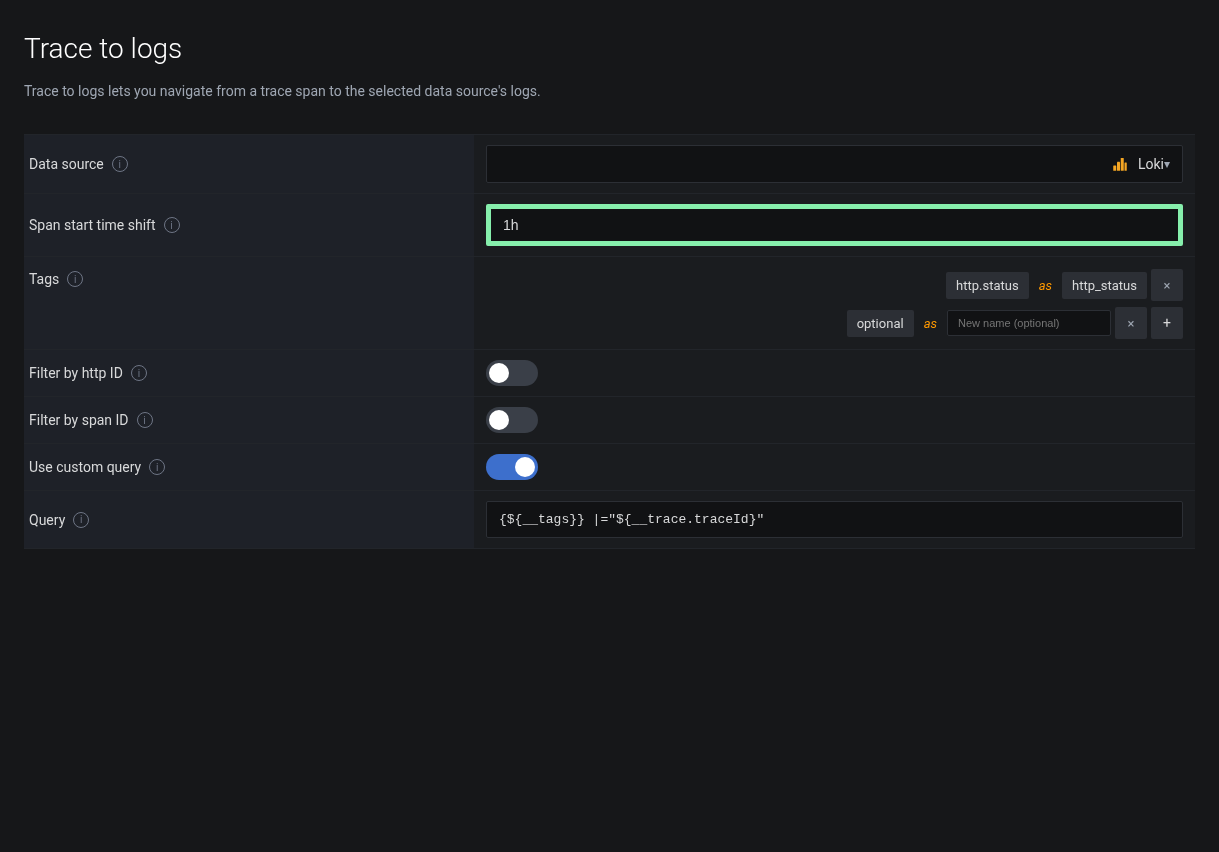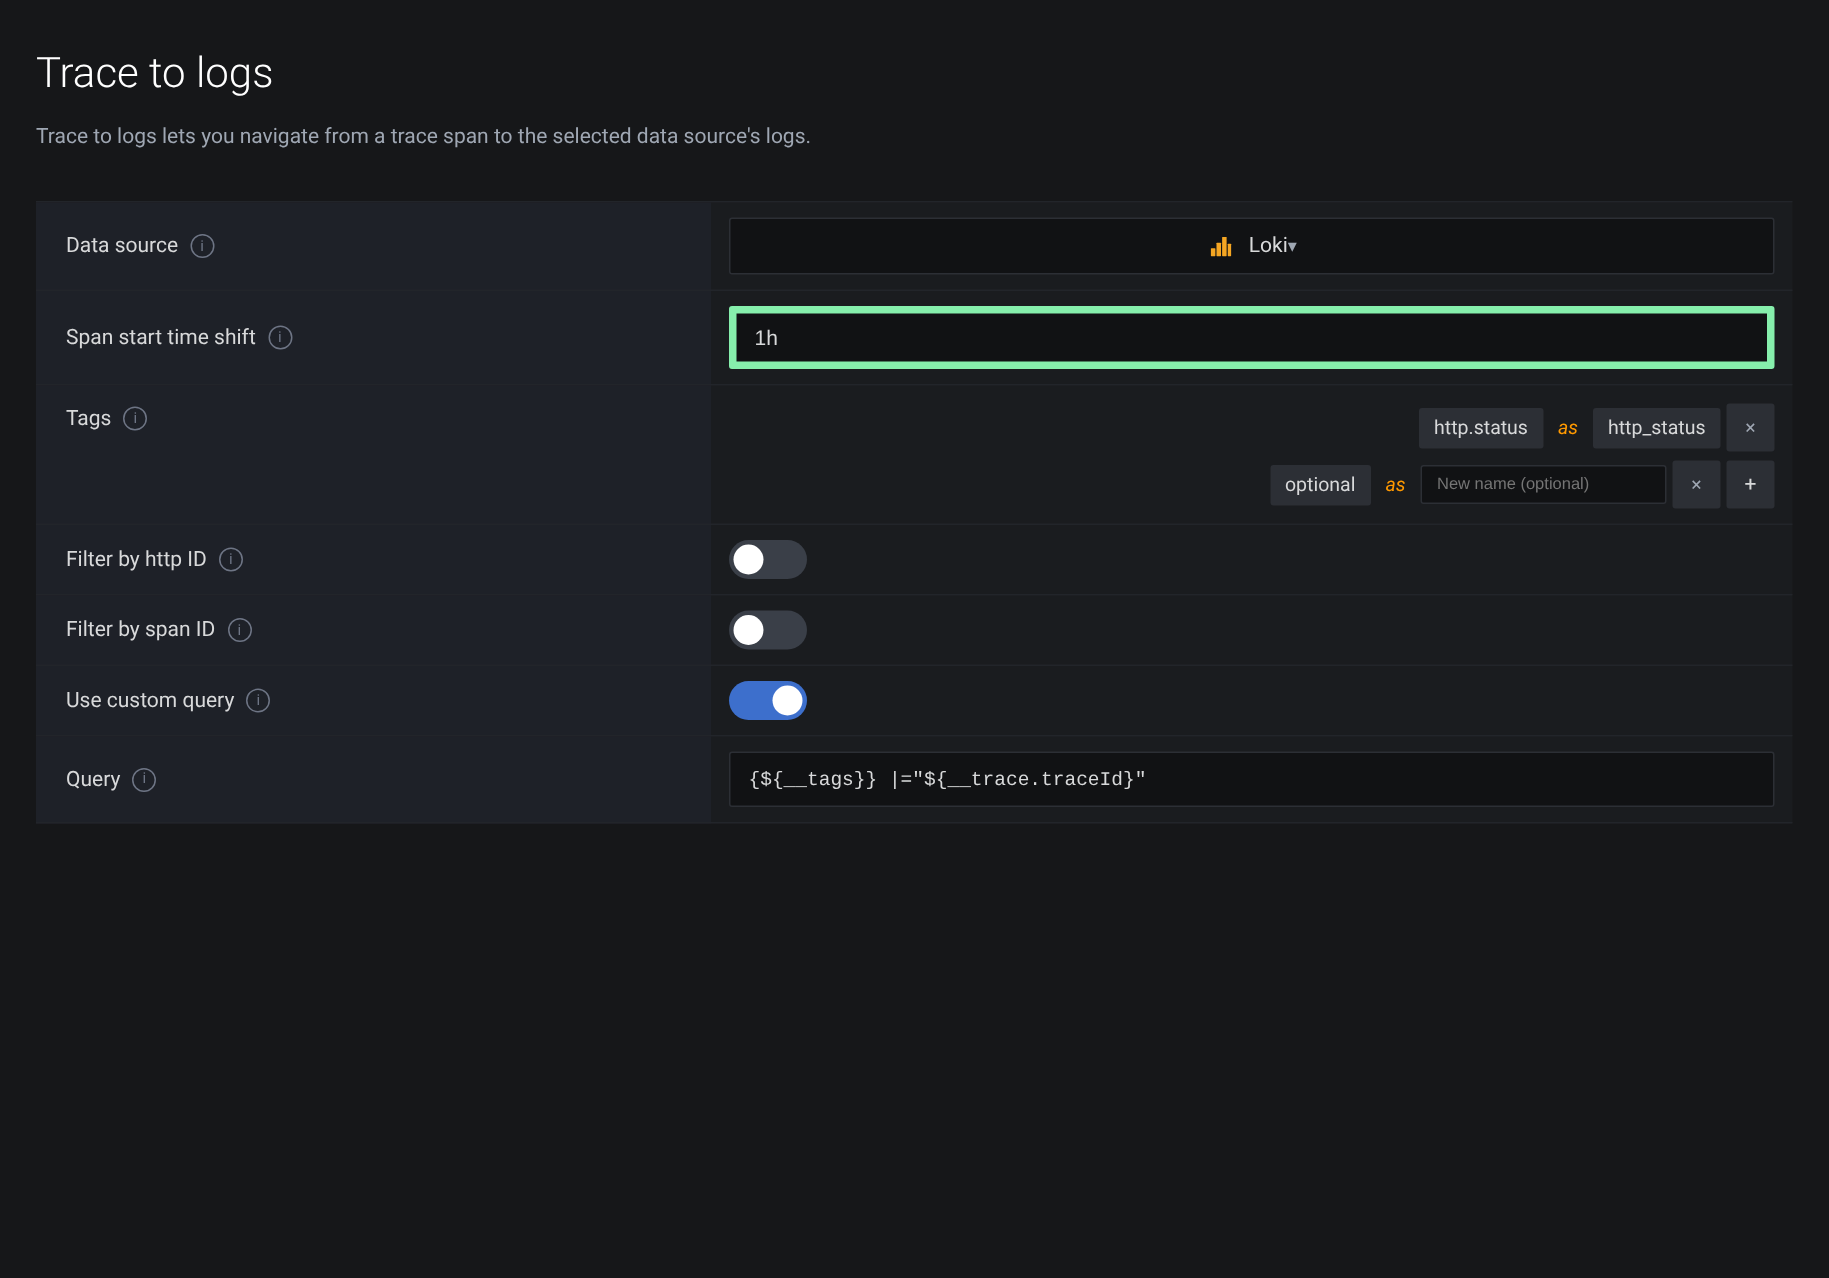--- a/index.html
+++ b/index.html
@@ -36,21 +36,21 @@
     .form-row {
       border-top: 1px solid #22252a;
     }
 
     .form-row:last-child {
       border-bottom: 1px solid #22252a;
     }
 
     .form-label-cell {
       background-color: #1e2128;
-      padding: 12px 20px;
+      padding: 12px 5px;
       width: 450px;
       vertical-align: middle;
     }
 
     .form-label-inner {
       display: flex;
       align-items: center;
       gap: 8px;
     }
 
@@ -83,21 +83,21 @@
     
     .dropdown-select {
       display: flex;
       align-items: center;
       background-color: #111214;
       border: 1px solid #2c2f35;
       border-radius: 2px;
       padding: 8px 12px;
       cursor: pointer;
       width: 100%;
-      justify-content: center;
+      justify-content: flex-end;
     }
 
     .dropdown-left {
       display: flex;
       align-items: center;
       gap: 8px;
     }
 
     .loki-icon {
       width: 20px;

